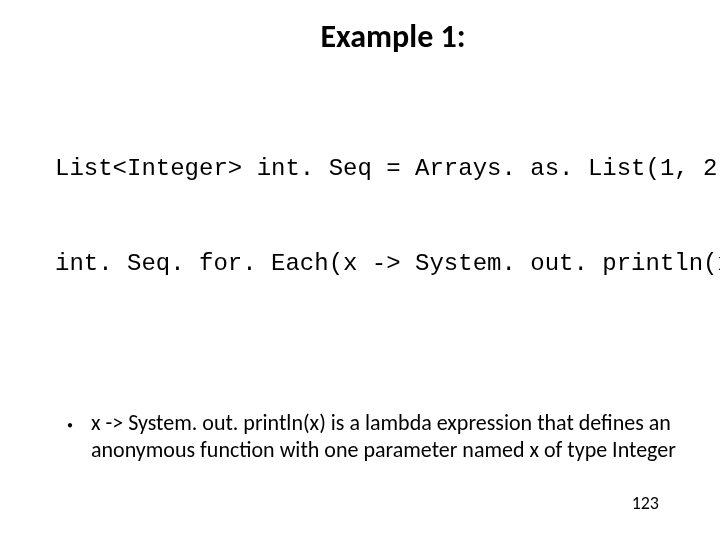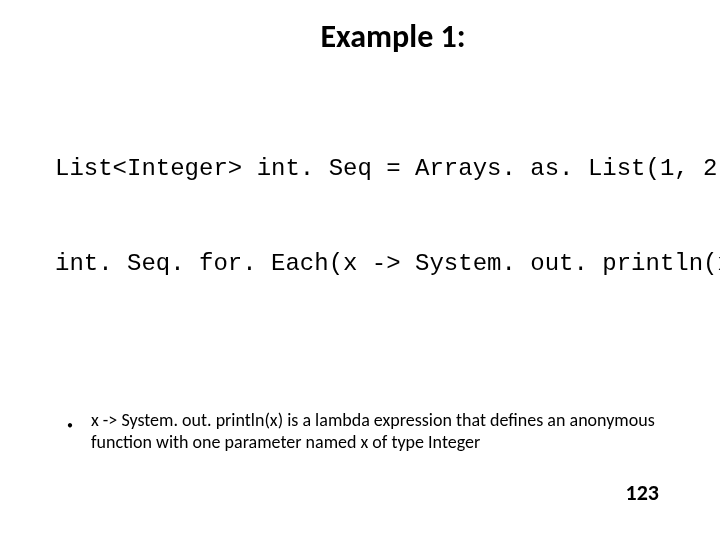--- a/index.html
+++ b/index.html
@@ -53,30 +53,29 @@
     display: flex;
     align-items: flex-start;
   }
   .bullet-dot {
     font-size: 12px;
     line-height: 30px;
     margin-right: 18px;
     flex: 0 0 auto;
   }
   .bullet-text {
-    font-size: 18px;
+    font-size: 22px;
     line-height: 1.22;
     max-width: 610px;
   }
   .pagenum {
     position: absolute;
     right: 94px;
-    bottom: 34px;
-    font-size: 22px;
-    font-weight: bold;
+    bottom: 26px;
+    font-size: 18px;
   }
 </style>
 </head>
 <body>
 
 <div class="slide">
 
   <div class="title">
     <div>Example 1:</div>
   </div>

